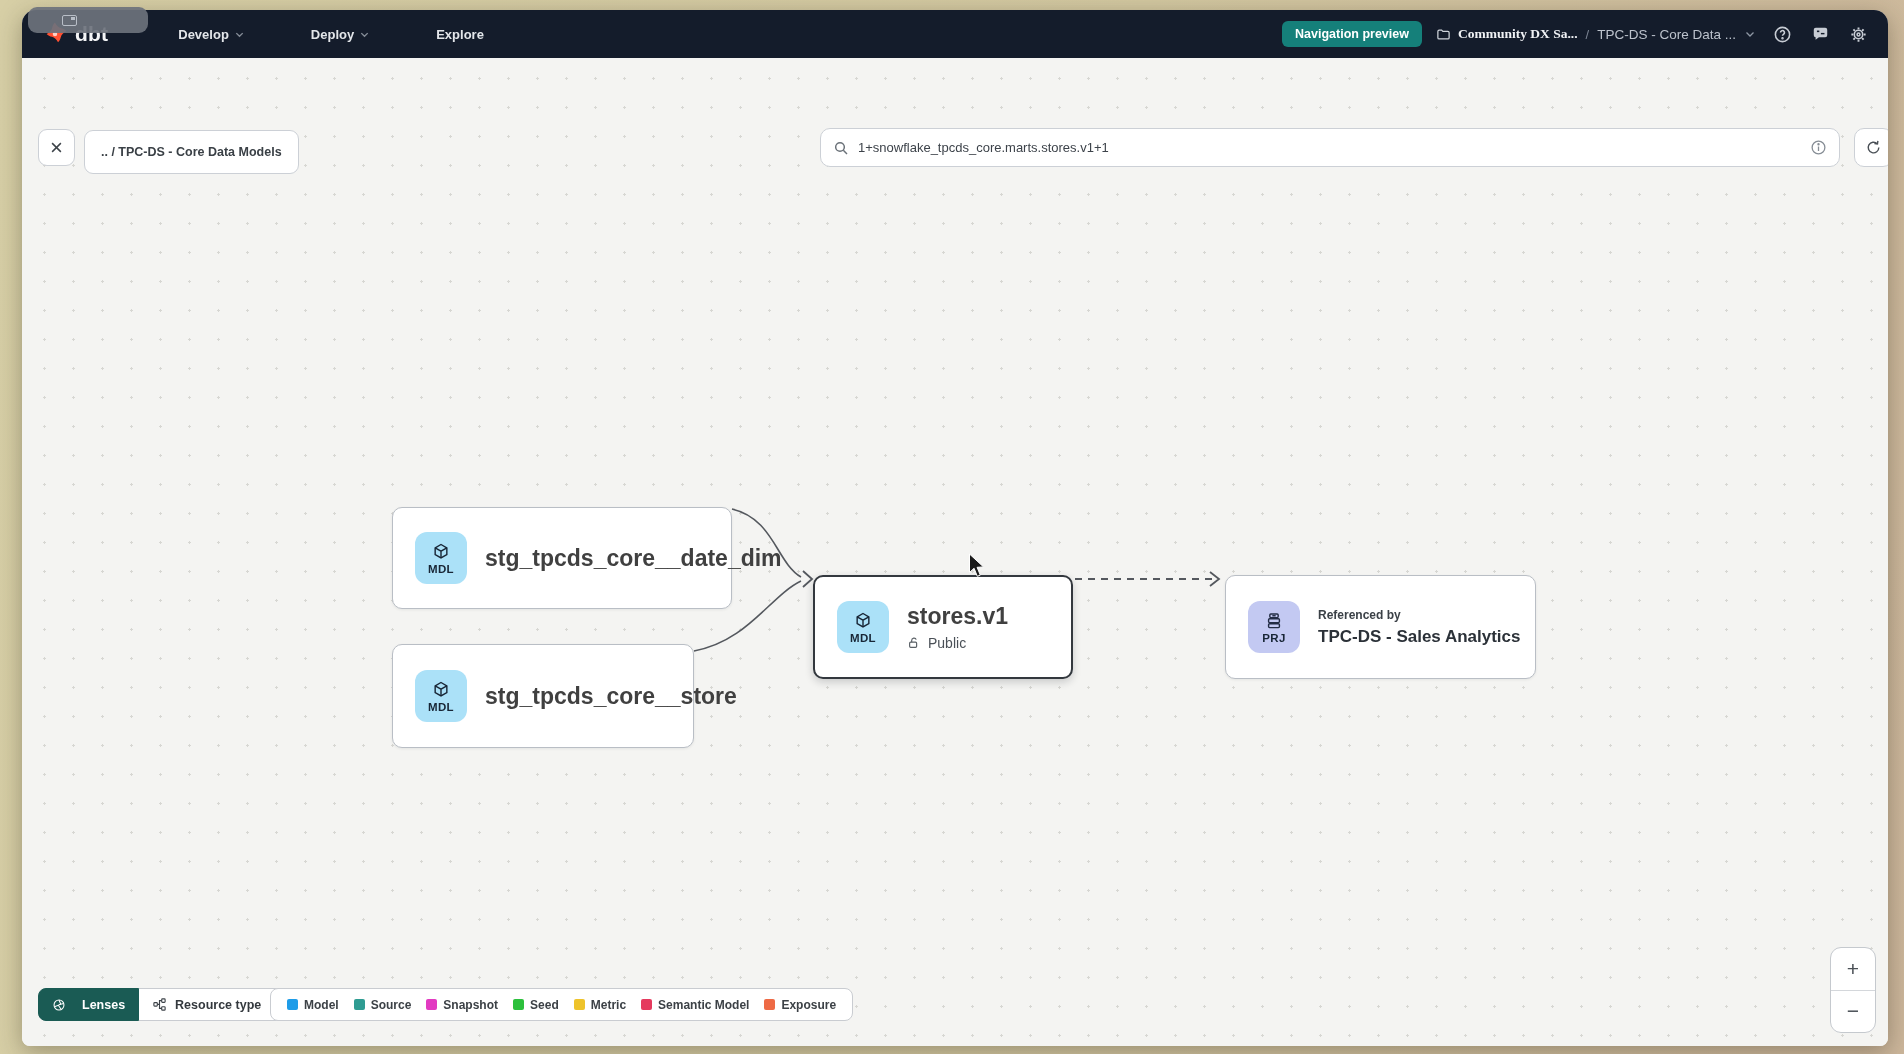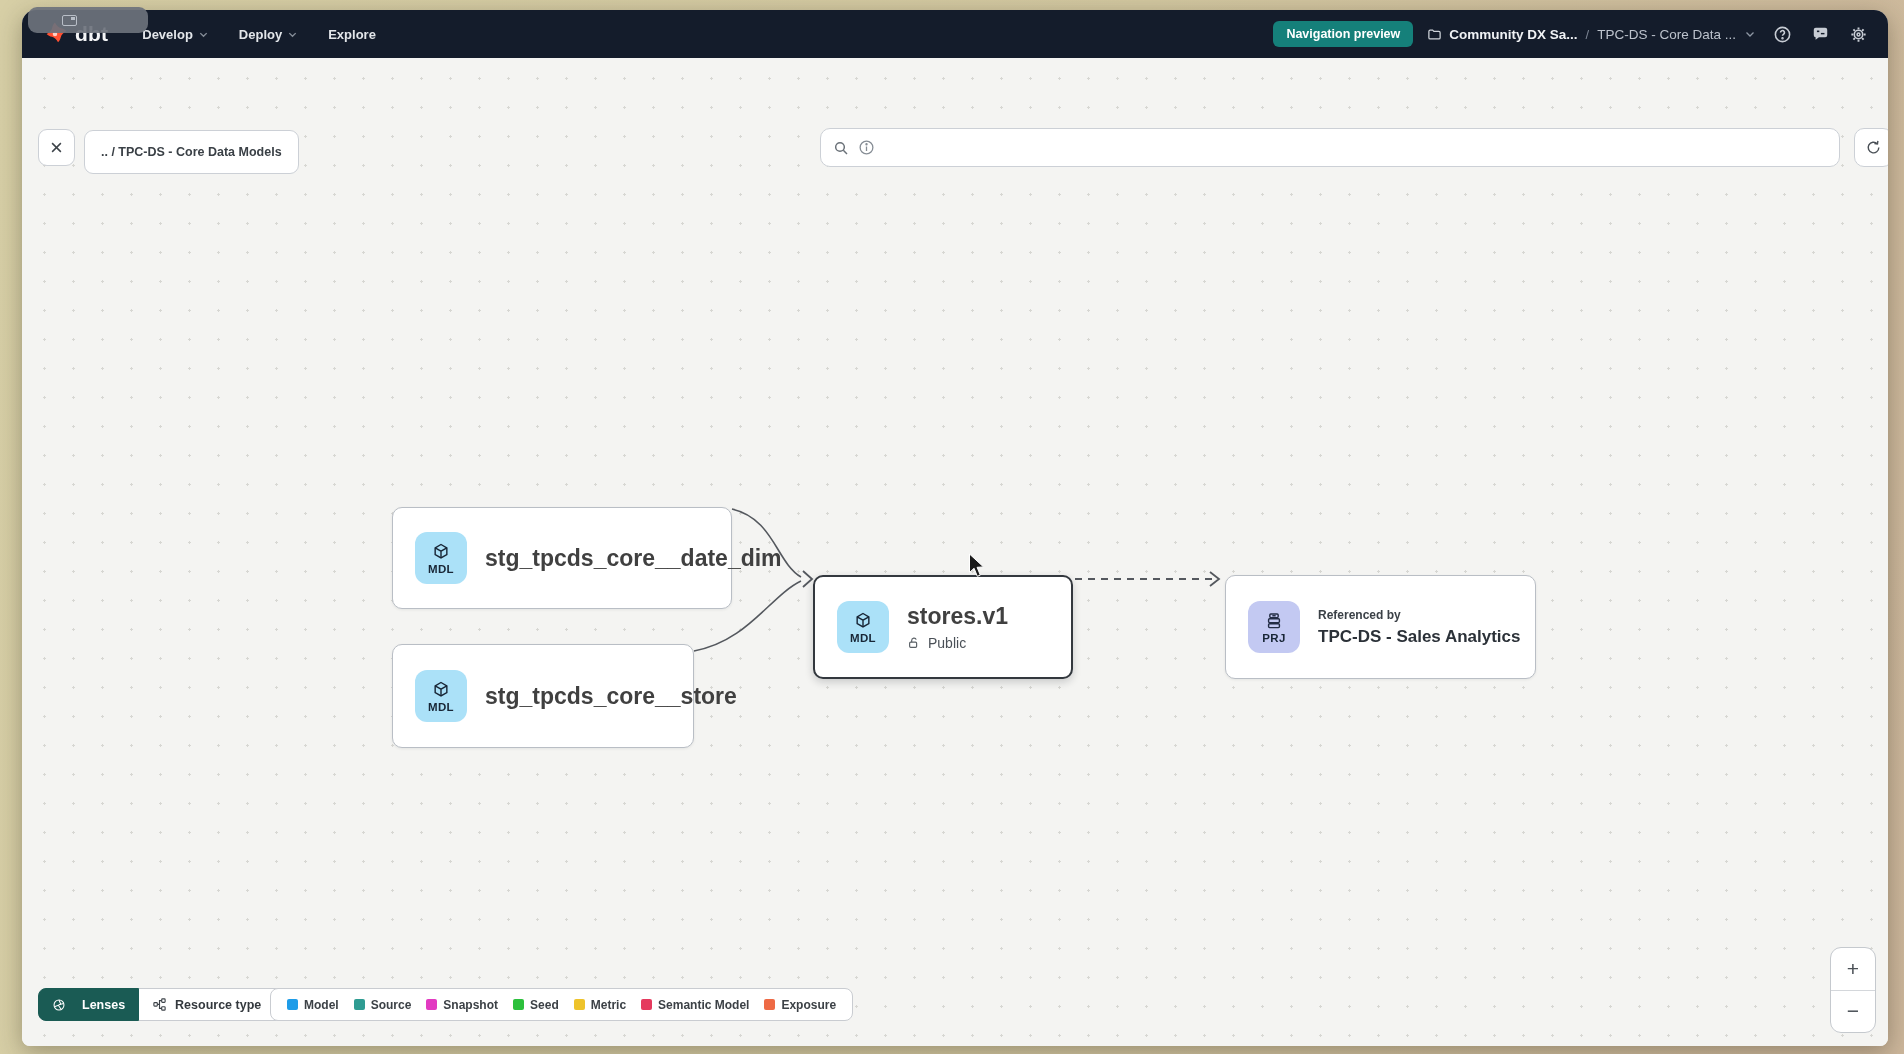--- a/index.html
+++ b/index.html
@@ -18,27 +18,27 @@
     display:flex; align-items:center; justify-content:flex-start; padding-left:34px; }
   .capture-pill .mini-win { width:15px; height:11px; border:1.6px solid #b9bfc8; border-radius:2px; position:relative; }
   .capture-pill .mini-win::after{ content:""; position:absolute; right:1px; top:1px; width:4px; height:3px; background:#b9bfc8; }
 
   
   .navbar { position:relative; height:48px; background:#141c2b; display:flex; align-items:center;
     padding:0 18px 0 20px; color:#e8eaee; z-index:10; }
   .logo { display:flex; align-items:center; gap:7px; margin-right:34px; }
   .logo-text { font-size:21px; font-weight:700; color:#f4f5f7; letter-spacing:.2px; }
   .nav-item { display:flex; align-items:center; gap:5px; font-size:13px; font-weight:700;
-    color:#e3e6ea; margin-right:30px; cursor:pointer; }
+    color:#e3e6ea; margin-right:30px; cursor:pointer;margin-left:36px; }
   .nav-item svg { opacity:.75; }
   .nav-right { margin-left:auto; display:flex; align-items:center; gap:14px; }
   .preview-badge { background:#15807a; color:#fff; font-size:12.5px; font-weight:700;
     padding:6px 13px; border-radius:6px; white-space:nowrap; }
   .crumbs { display:flex; align-items:center; gap:8px; white-space:nowrap; }
-  .crumb-project { display:flex; align-items:center; gap:7px; font-size:13.5px; font-weight:700; color:#f0f2f5; }
+  .crumb-project { display:flex; align-items:center; gap:7px; font-size:13.5px; font-weight:700; color:#f0f2f5;font-family:Liberation Serif, serif; }
   .crumb-sep { color:#7d8695; font-size:13px; }
   .crumb-current { color:#bcc2cc; font-size:13.5px; font-weight:400; }
   .nav-icon { display:flex; align-items:center; justify-content:center; width:24px; height:24px; color:#c7ccd4; cursor:pointer; }
 
   
   .canvas { position:absolute; left:0; top:48px; right:0; bottom:0; background:#f4f4f2;
     background-image:radial-gradient(circle,#d7d7d3 1.2px,transparent 1.4px);
     background-size:29px 29px; background-position:8px 6px; }
 
   
@@ -196,20 +196,21 @@
           <line x1="19" y1="5" x2="5" y2="19"></line>
       </svg>
     </div>
     <div class="btn-white path-chip">.. / TPC-DS - Core Data Models</div>
 
     <div class="search-bar">
       <svg width="16" height="16" viewBox="0 0 24 24" fill="none" stroke="#6a7178" stroke-width="2.2">
         <circle cx="10.5" cy="10.5" r="6.5"></circle>
           <line x1="15.5" y1="15.5" x2="21" y2="21"></line>
       </svg>
+      <input spellcheck="false" value="1+snowflake_tpcds_core.marts.stores.v1+1" style="">
       <svg width="17" height="17" viewBox="0 0 24 24" fill="none" stroke="#868d95" stroke-width="1.8">
         <circle cx="12" cy="12" r="9"></circle>
           <line x1="12" y1="10.5" x2="12" y2="17"></line>
           <circle cx="12" cy="7.5" r="0.8" fill="#868d95"></circle>
       </svg>
     </div>
     <div class="btn-white refresh-btn">
       <svg width="17" height="17" viewBox="0 0 24 24" fill="none" stroke="#4a5056" stroke-width="2">
         <path d="M19.5 12a7.5 7.5 0 11-2.2-5.3"></path>
         <polyline points="18.2,2.6 17.6,6.9 13.3,6.3"></polyline>

